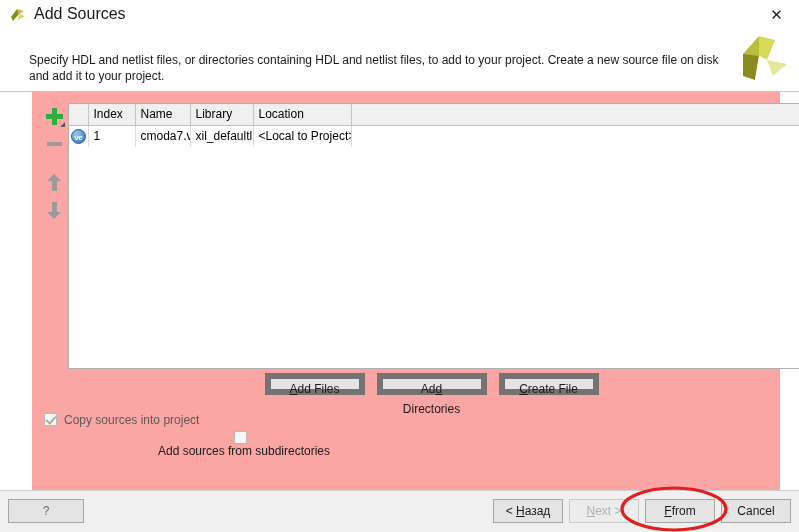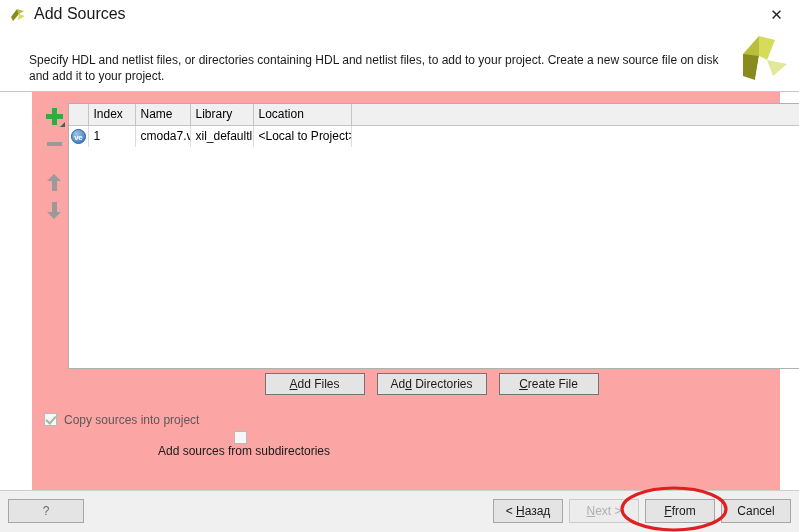--- a/index.html
+++ b/index.html
@@ -210,21 +210,21 @@
     width: 799px;
     display: flex;
     justify-content: center;
     gap: 12px;
   }
   .btn {
     font-family: "Liberation Sans", sans-serif;
     font-size: 12px;
     color: #1a1a1a;
     background: #e4e4e4;
-    border: 1px solid #737373;
+    border: 6px solid #737373;
     height: 22px;
     line-height: 20px;
     text-align: center;
     box-sizing: border-box;
     padding: 0 10px;
     cursor: default;
     user-select: none;
   }
   .btn.wide1 { width: 100px; }
   .btn.wide2 { width: 110px; }

